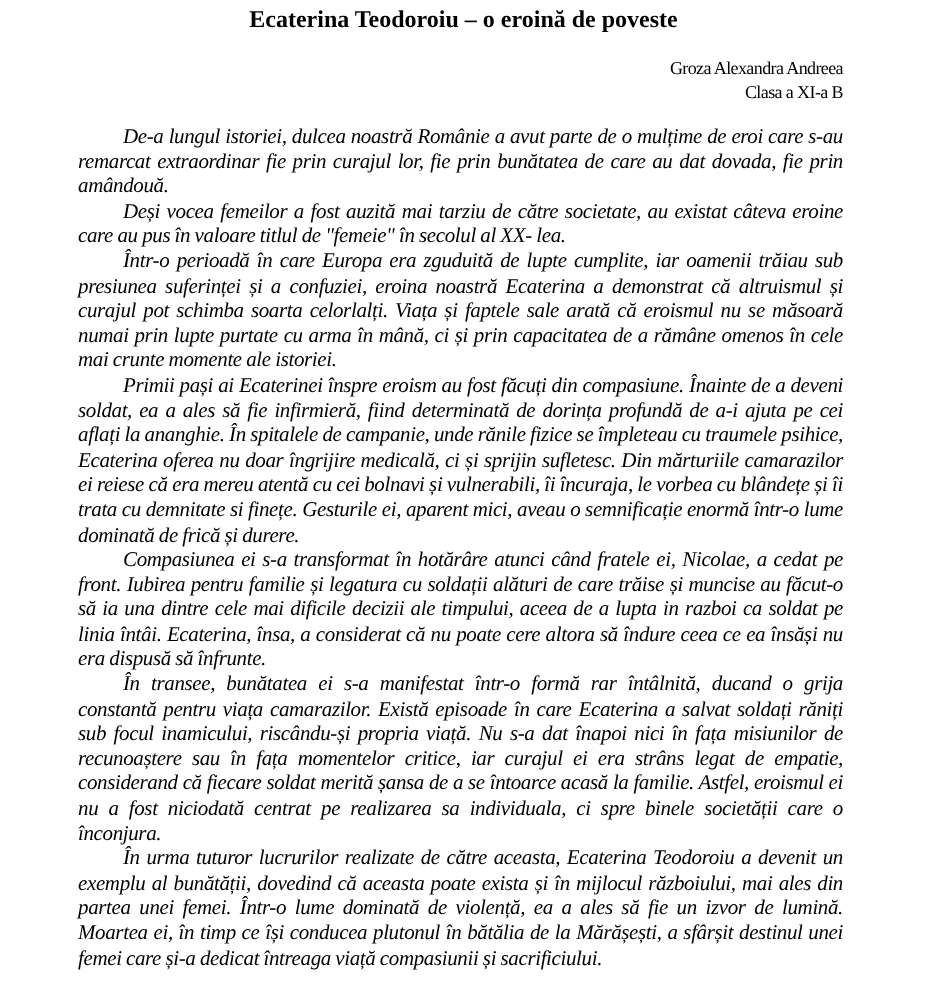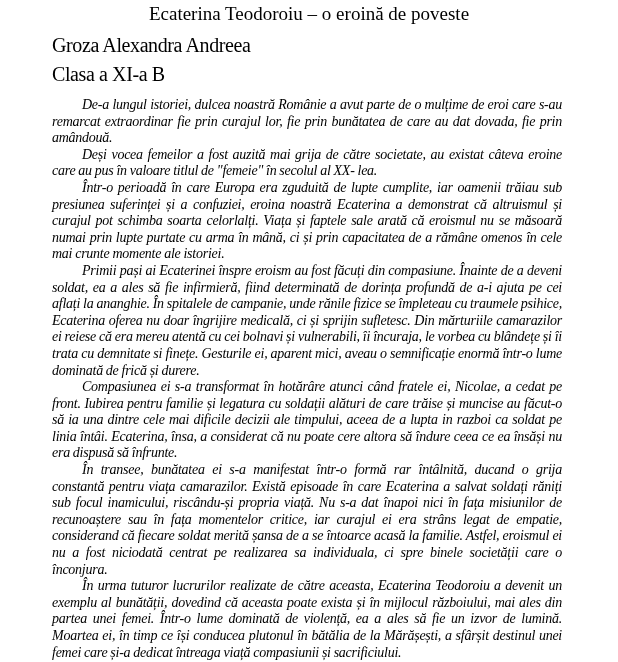--- a/index.html
+++ b/index.html
@@ -3,46 +3,46 @@
 <meta charset="utf-8">
 <style>
   html, body { margin: 0; padding: 0; background: #ffffff; }
   body { width: 618px; height: 662px; overflow: hidden; position: relative; }
   .page {
     position: absolute; left: 52px; top: 0; width: 510px;
     font-family: "Liberation Serif", "DejaVu Serif", serif;
     color: #000000;
   }
   .title {
-    font-weight: normal; font-size: 19px; text-align: center;
+    font-weight: bold; font-size: 16px; text-align: center;
     margin: 4px 0 0 0; line-height: 20px; letter-spacing: 0px;
     padding-left: 4px;
   }
   .meta {
-    text-align: left; font-size: 20px; line-height: 16px;
+    text-align: right; font-size: 12px; line-height: 16px;
     margin: 0; letter-spacing: -0.4px;
   }
   .author { margin-top: 13px; }
-  .class { margin-top: 13px; }
+  .class { }
   .body { margin-top: 15px; }
   .para {
     font-size: 14px; line-height: 16.6px; text-align: justify;
     text-indent: 30px; margin: 0; letter-spacing: -0.25px; word-spacing: -0.3px; font-style: italic;
   }
 </style>
 </head>
 <body>
 
 <div class="page">
   <h1 class="title">Ecaterina Teodoroiu – o eroină de poveste</h1>
   <p class="meta author">Groza Alexandra Andreea</p>
   <p class="meta class">Clasa a XI-a B</p>
   <div class="body">
     <p class="para">De-a lungul istoriei, dulcea noastră Românie a avut parte de o mulțime de eroi care s-au remarcat extraordinar fie prin curajul lor, fie prin bunătatea de care au dat dovada, fie prin amândouă.</p>
-    <p class="para">Deși vocea femeilor a fost auzită mai grija de către societate, au existat câteva eroine care au pus în valoare titlul de "femeie" în secolul al XX- lea.</p>
+    <p class="para">Deși vocea femeilor a fost auzită mai tarziu de către societate, au existat câteva eroine care au pus în valoare titlul de "femeie" în secolul al XX- lea.</p>
     <p class="para">Într-o perioadă în care Europa era zguduită de lupte cumplite, iar oamenii trăiau sub presiunea suferinței și a confuziei, eroina noastră Ecaterina a demonstrat că altruismul și curajul pot schimba soarta celorlalți. Viața și faptele sale arată că eroismul nu se măsoară numai prin lupte purtate cu arma în mână, ci și prin capacitatea de a rămâne omenos în cele mai crunte momente ale istoriei.</p>
     <p class="para">Primii pași ai Ecaterinei înspre eroism au fost făcuți din compasiune. Înainte de a deveni soldat, ea a ales să fie infirmieră, fiind determinată de dorința profundă de a-i ajuta pe cei aflați la ananghie. În spitalele de campanie, unde rănile fizice se împleteau cu traumele psihice, Ecaterina oferea nu doar îngrijire medicală, ci și sprijin sufletesc. Din mărturiile camarazilor ei reiese că era mereu atentă cu cei bolnavi și vulnerabili, îi încuraja, le vorbea cu blândețe și îi trata cu demnitate si finețe. Gesturile ei, aparent mici, aveau o semnificație enormă într-o lume dominată de frică și durere.</p>
     <p class="para">Compasiunea ei s-a transformat în hotărâre atunci când fratele ei, Nicolae, a cedat pe front. Iubirea pentru familie și legatura cu soldații alături de care trăise și muncise au făcut-o să ia una dintre cele mai dificile decizii ale timpului, aceea de a lupta in razboi ca soldat pe linia întâi. Ecaterina, însa, a considerat că nu poate cere altora să îndure ceea ce ea însăși nu era dispusă să înfrunte.</p>
     <p class="para">În transee, bunătatea ei s-a manifestat într-o formă rar întâlnită, ducand o grija constantă pentru viața camarazilor. Există episoade în care Ecaterina a salvat soldați răniți sub focul inamicului, riscându-și propria viață. Nu s-a dat înapoi nici în fața misiunilor de recunoaștere sau în fața momentelor critice, iar curajul ei era strâns legat de empatie, considerand că fiecare soldat merită șansa de a se întoarce acasă la familie. Astfel, eroismul ei nu a fost niciodată centrat pe realizarea sa individuala, ci spre binele societății care o înconjura.</p>
     <p class="para">În urma tuturor lucrurilor realizate de către aceasta, Ecaterina Teodoroiu a devenit un exemplu al bunătății, dovedind că aceasta poate exista și în mijlocul războiului, mai ales din partea unei femei. Într-o lume dominată de violență, ea a ales să fie un izvor de lumină. Moartea ei, în timp ce își conducea plutonul în bătălia de la Mărășești, a sfârșit destinul unei femei care și-a dedicat întreaga viață compasiunii și sacrificiului.</p>
 
   </div>
 </div>
 
 </body></html>

